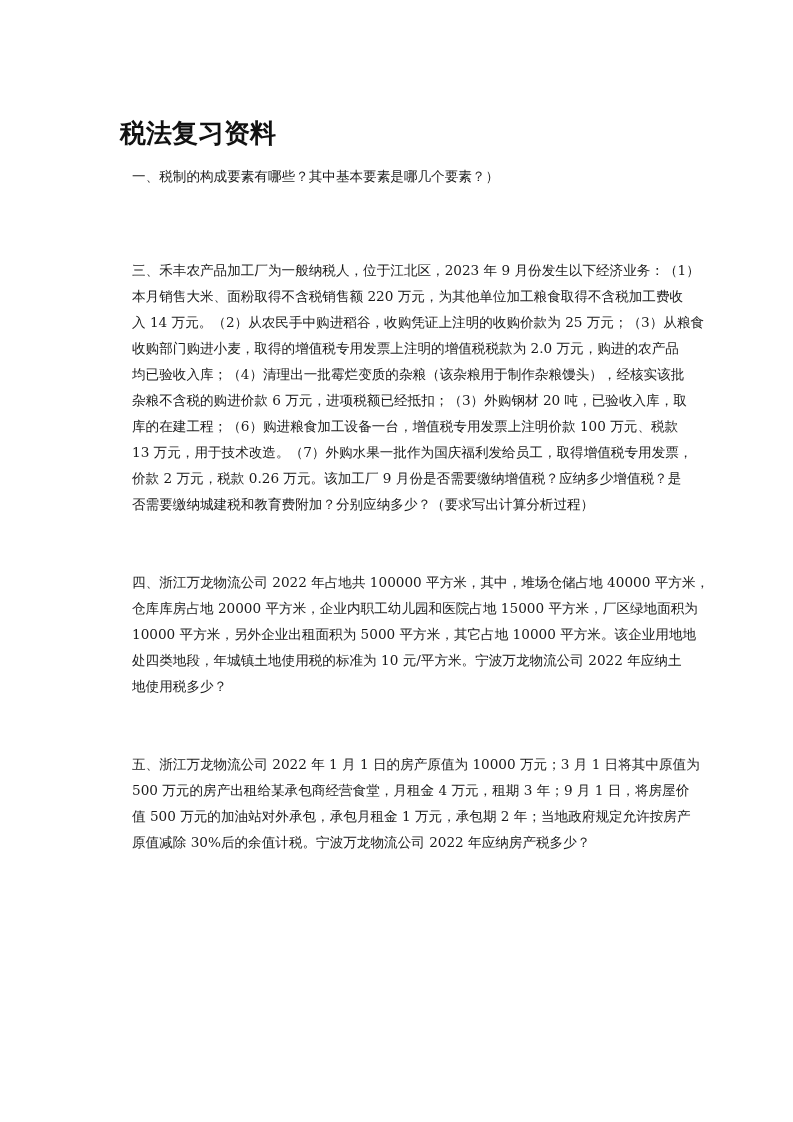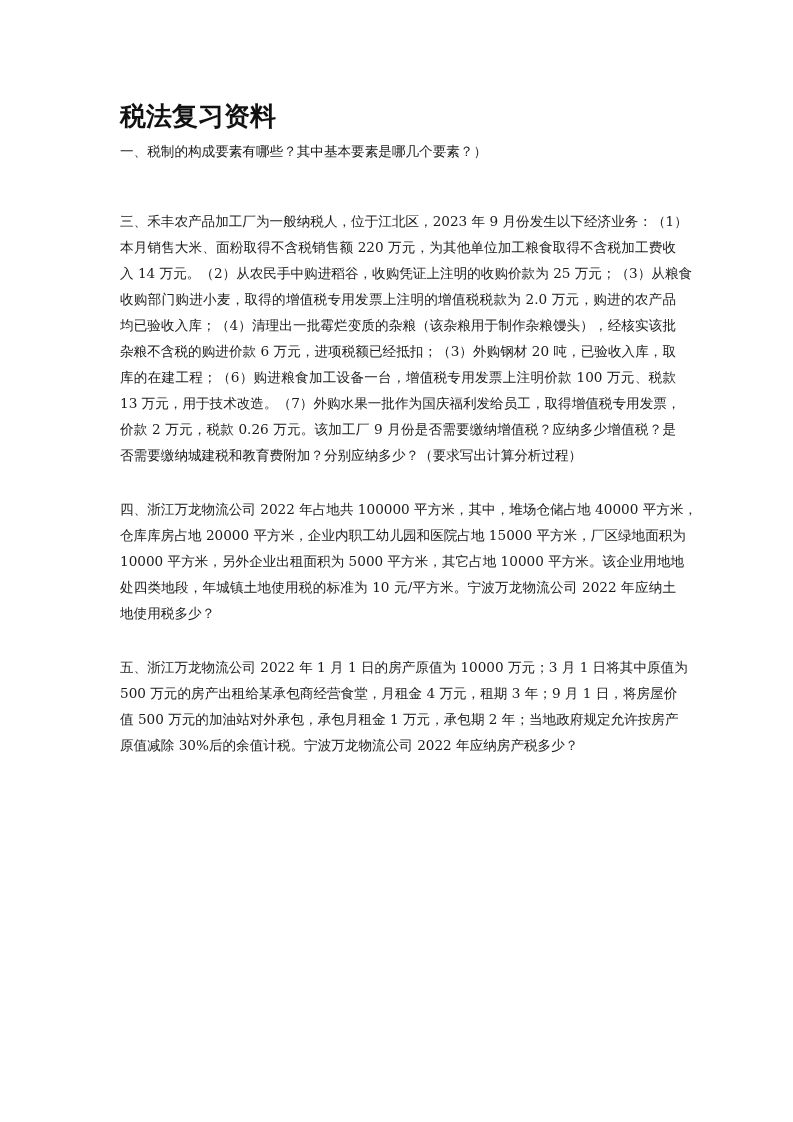--- a/index.html
+++ b/index.html
@@ -11,36 +11,36 @@
       width: 793px;
       height: 1122px;
       position: relative;
       overflow: hidden;
       font-family: "DejaVu Serif", "Liberation Serif", serif;
       color: #1a1a1a;
     }
     .page {
       position: absolute;
       left: 120px;
-      top: 98px;
+      top: 115px;
       width: 556px;
     }
     .title {
       font-family: "DejaVu Sans", "Liberation Sans", sans-serif;
       font-weight: bold;
       font-size: 26px;
       line-height: 36px;
       margin: 0 0 4px 0;
       color: #111111;
       letter-spacing: 0px;
     }
     .para {
       font-size: 13.6px;
       line-height: 26px;
-      margin: 0;
+      margin: 12px;
       white-space: nowrap;
     }
     .para .line {
       display: block;
       height: 26px;
       text-align: justify;
       text-align-last: justify;
     }
     .para .line.last {
       text-align-last: left;

